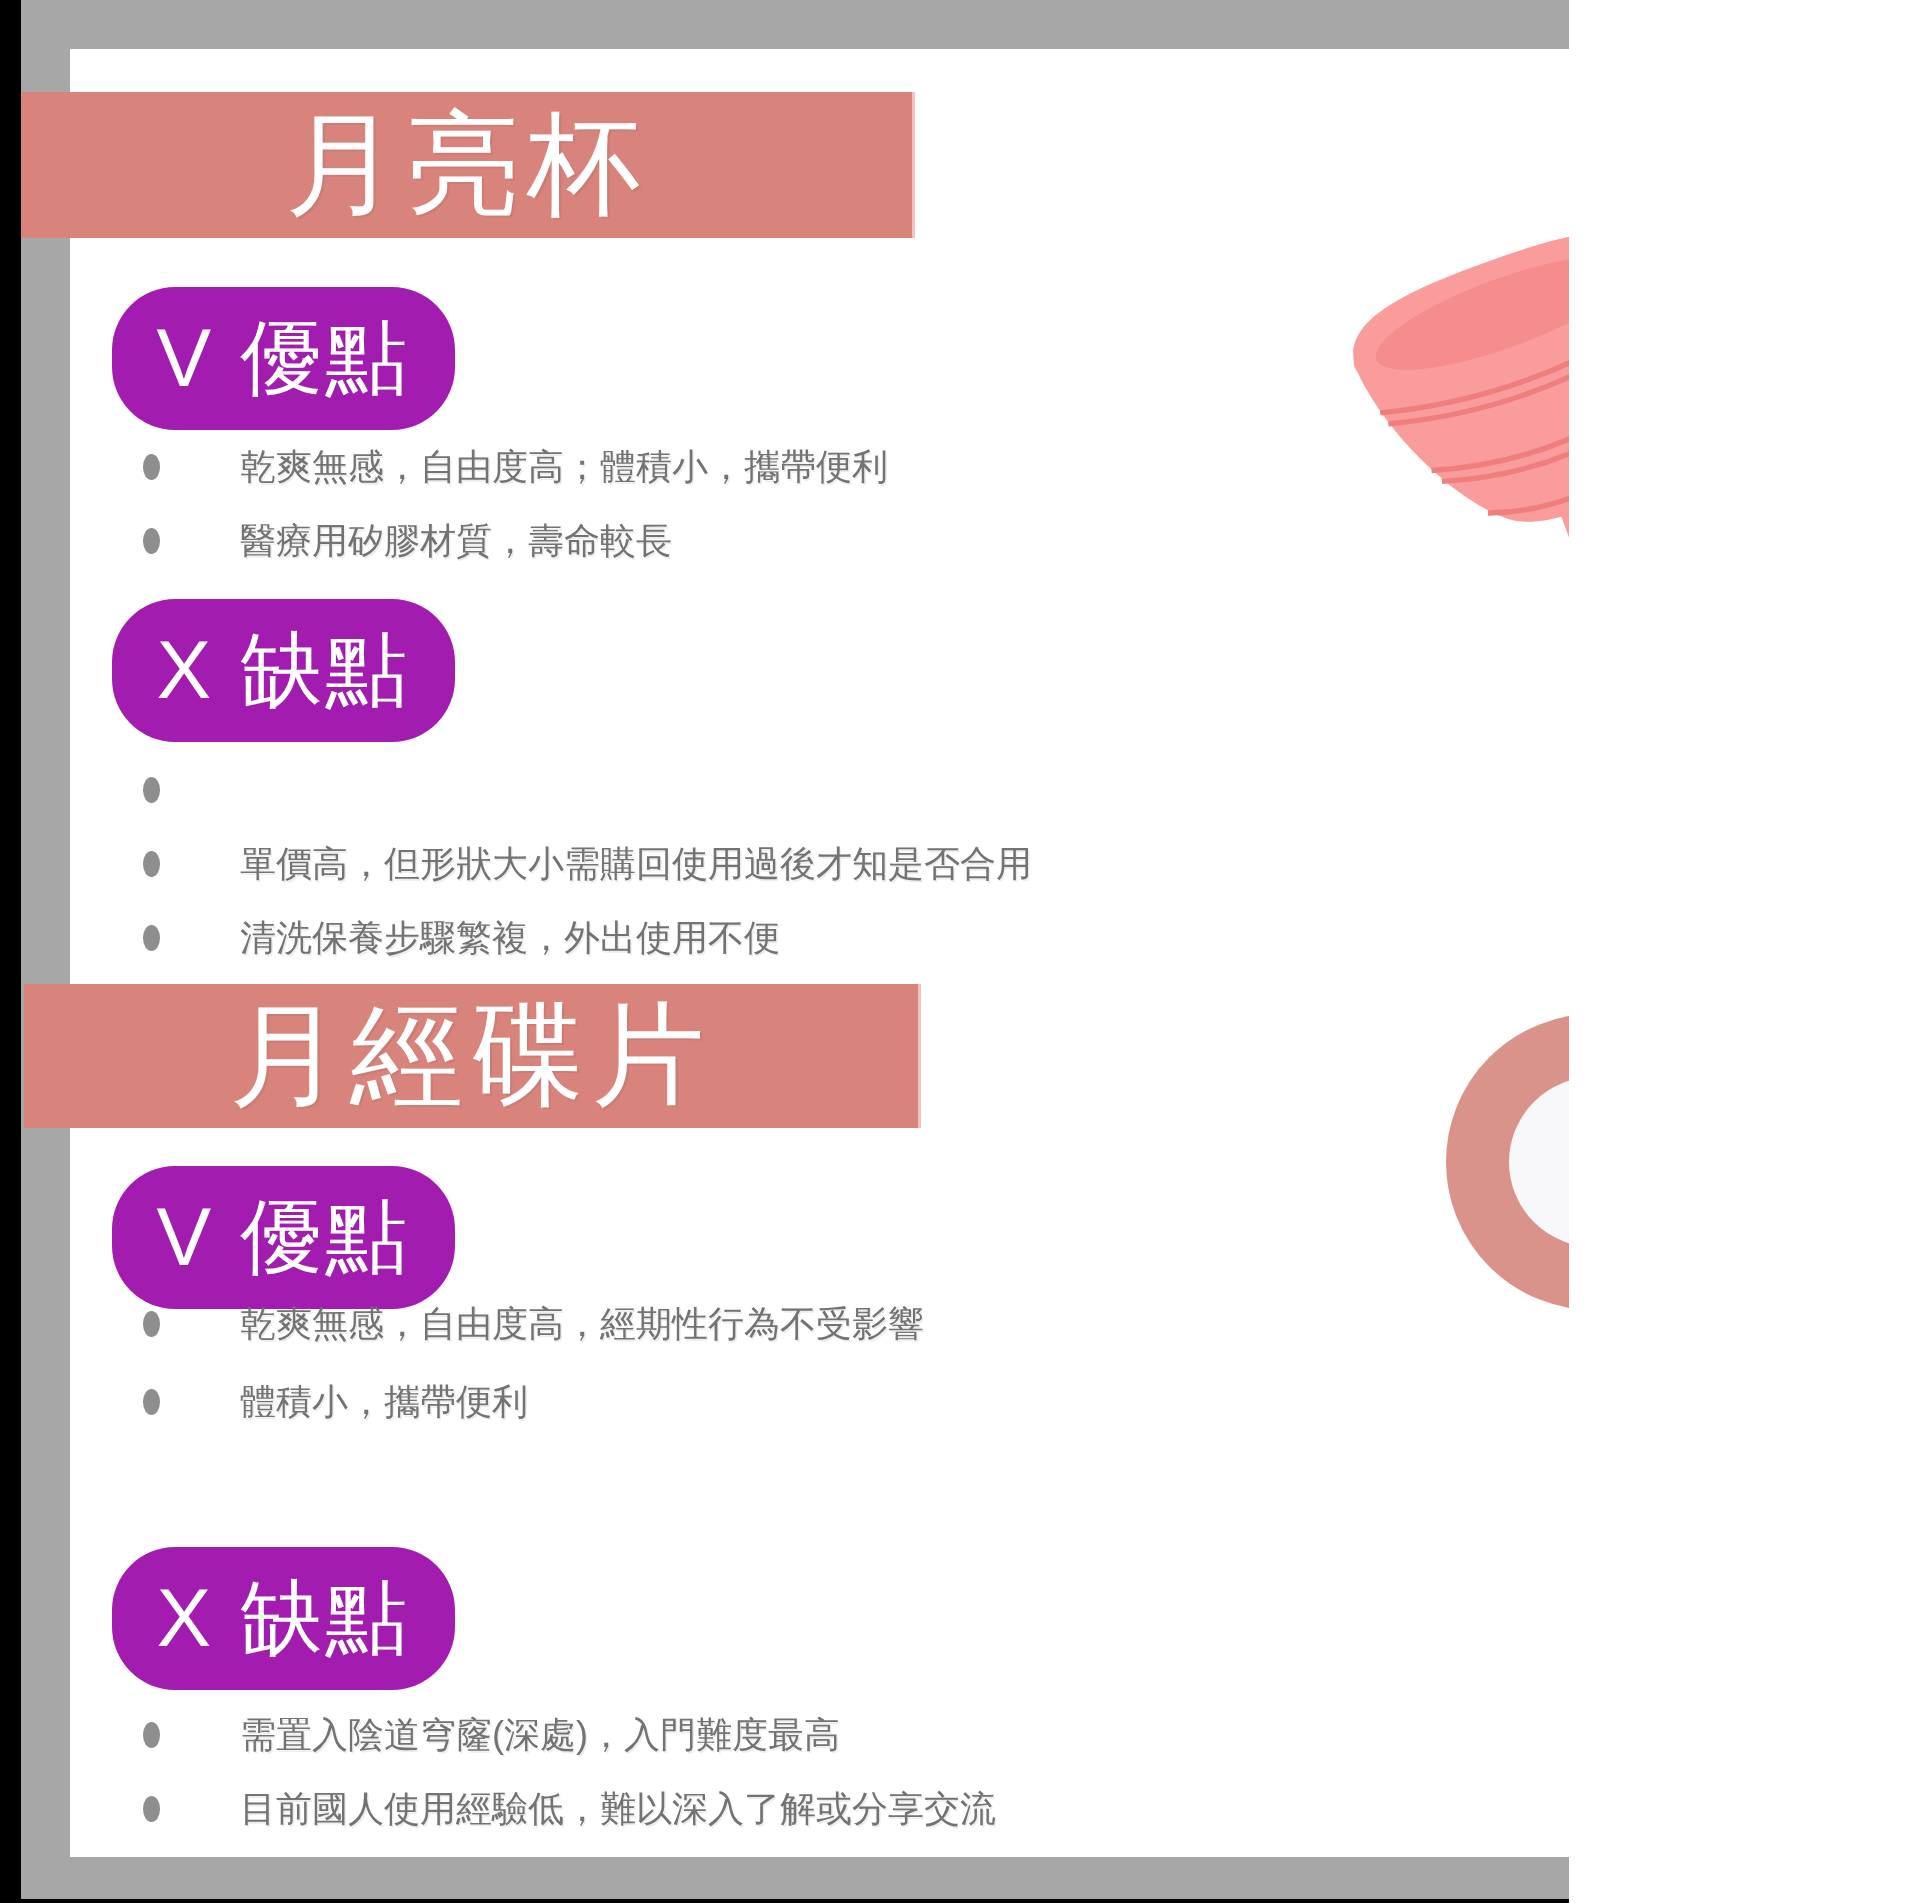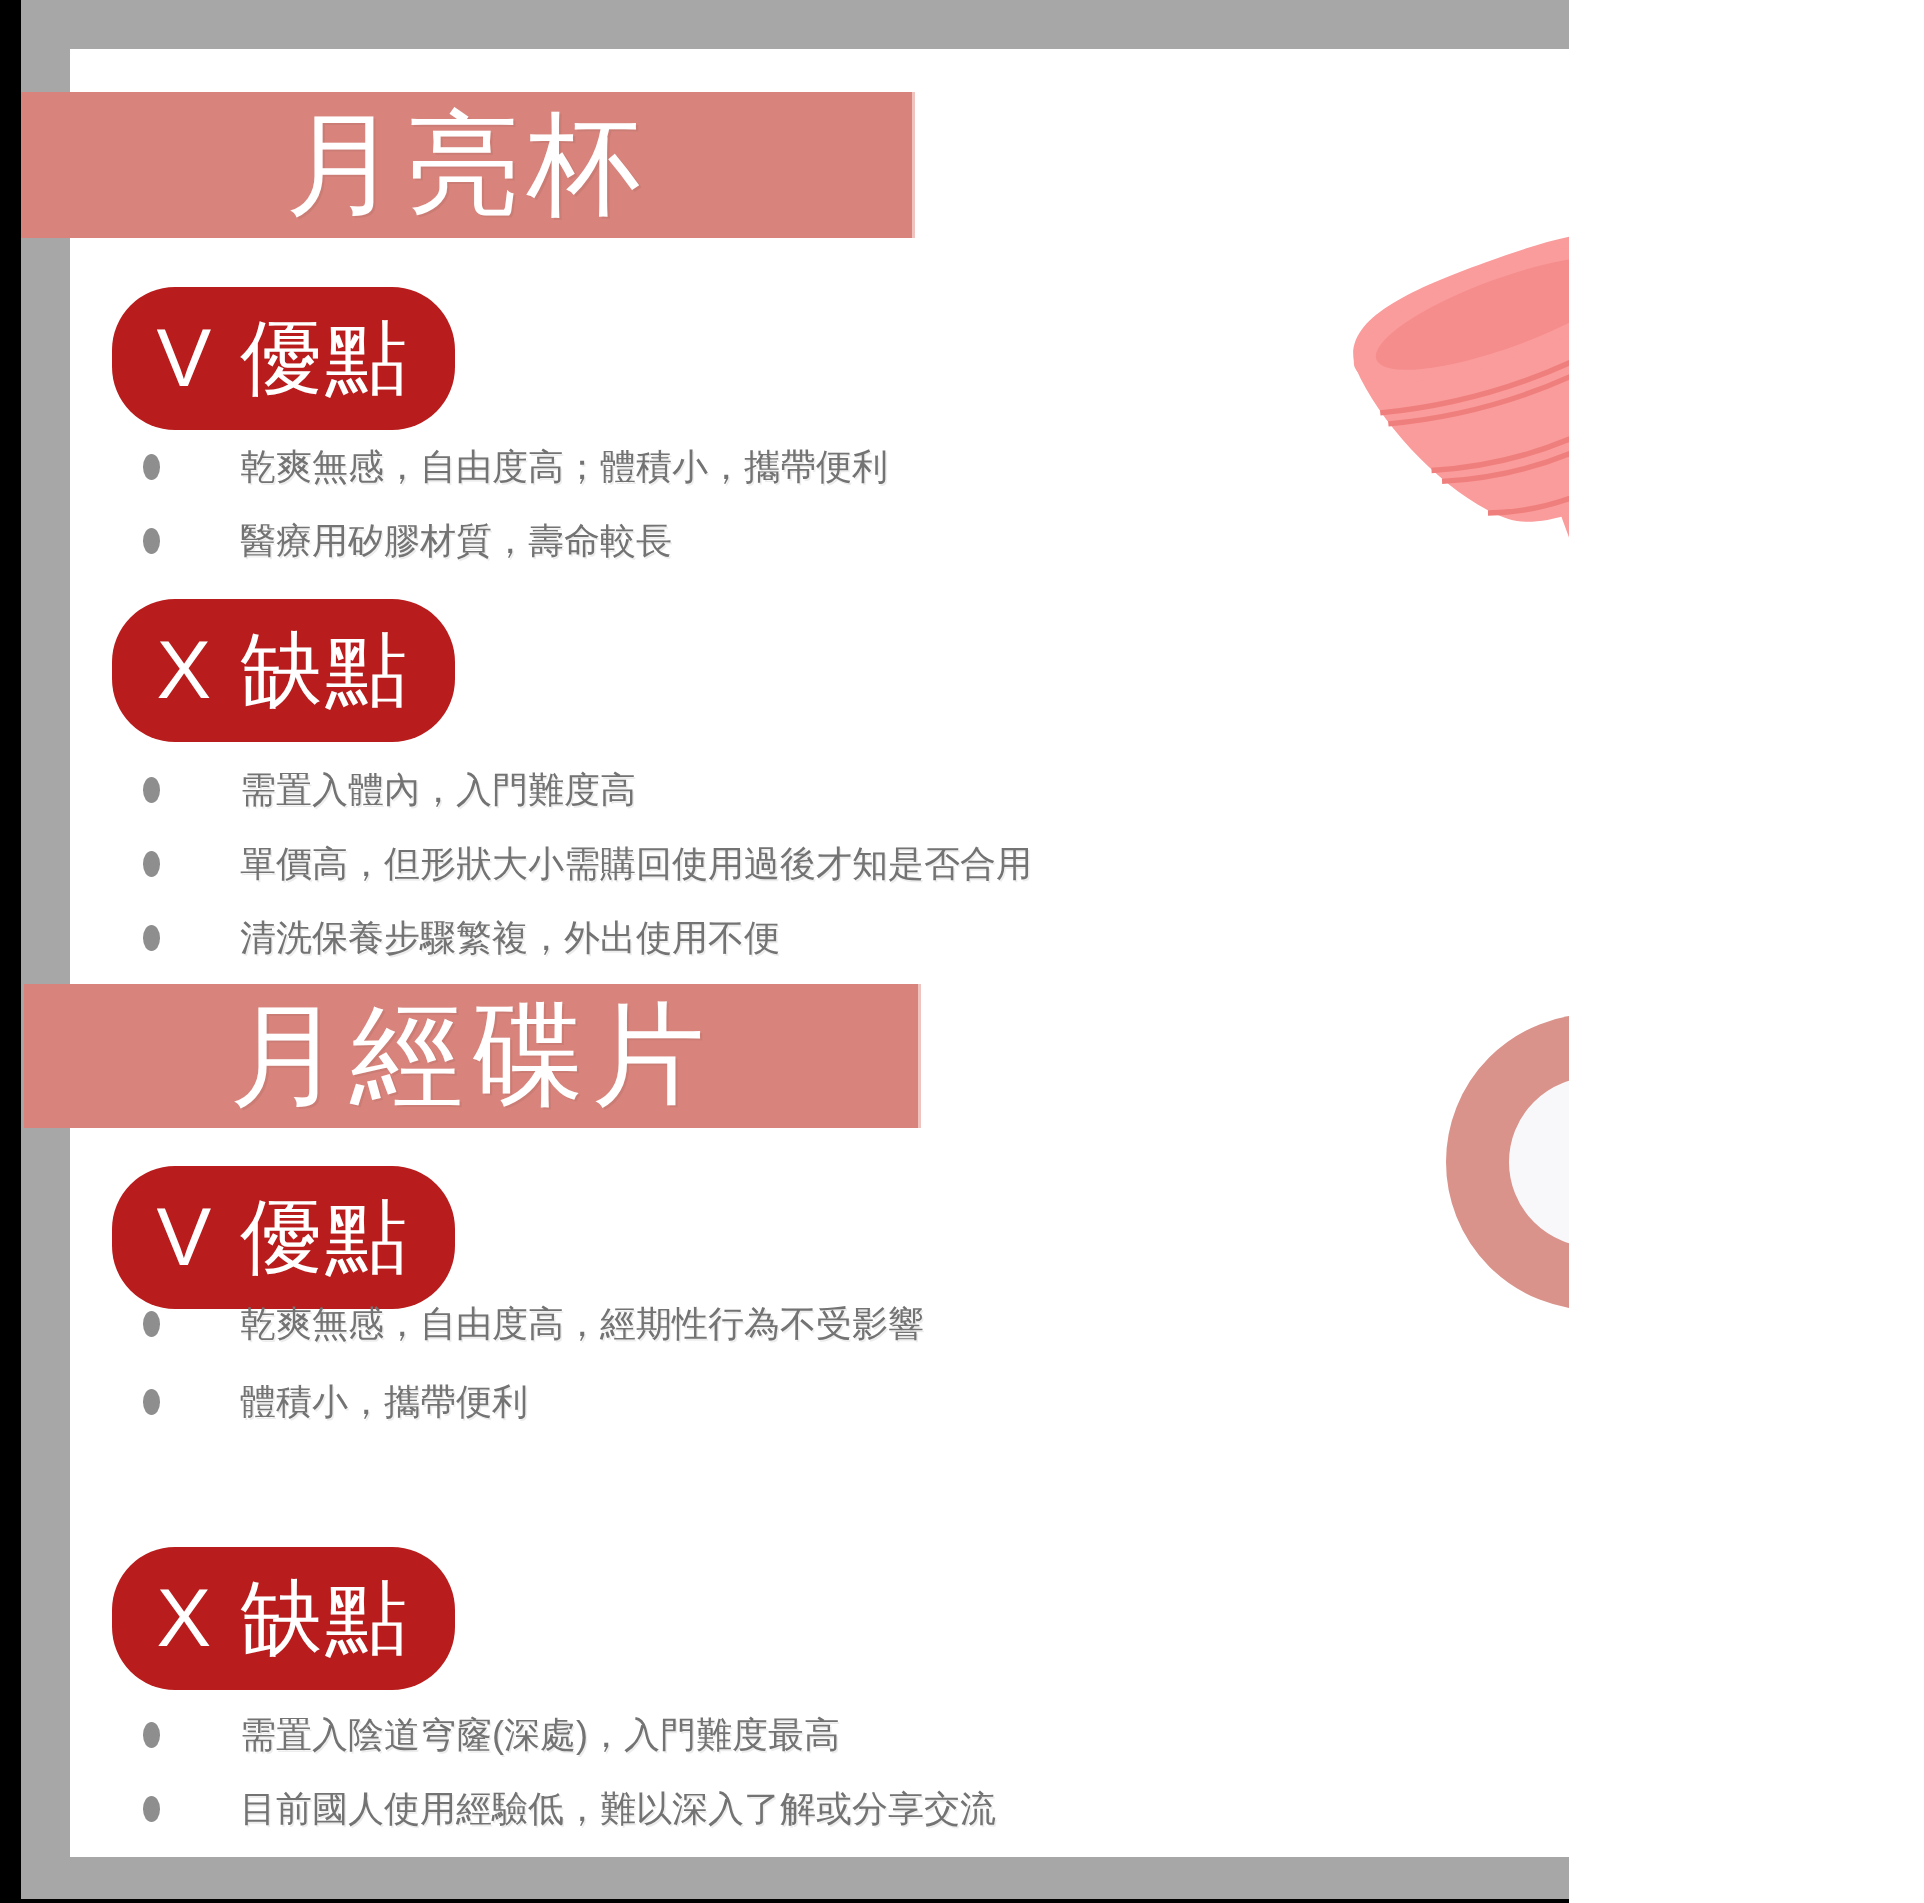--- a/index.html
+++ b/index.html
@@ -31,21 +31,21 @@
     font-size:113px;
     letter-spacing:7.7px;
     text-shadow:2.3px 2.3px 0 rgba(0,0,0,0.06);
   }
   .header-1{left:21px;top:92px;width:891px;height:146px;}
   .header-2{left:0;top:984px;width:894px;height:144px;margin-left:24px;}
   
   .pill{
     position:absolute;
     width:343px;height:143px;
-    background:#b91c1c;
+    background:#a21caf;
     border-radius:63px;
     display:flex;align-items:center;justify-content:center;
     color:#ffffff;
     font-size:82px;
     letter-spacing:3.1px;
     white-space:nowrap;
   }
   .pill-1{left:112px;top:287px;}
   .pill-2{left:112px;top:599px;}
   .pill-3{left:112px;top:1166px;}
@@ -118,21 +118,20 @@
     </div>
   </div>
 
   <div class="pill pill-2">
     <span>X 缺點</span>
   </div>
 
   <div class="bullets bullets-2">
     <div class="bullet-line">
       <span class="bullet-dot"></span>
-      <span class="bullet-text">需置入體內，入門難度高</span>
     </div>
     <div class="bullet-line">
       <span class="bullet-dot"></span>
       <span class="bullet-text">單價高，但形狀大小需購回使用過後才知是否合用</span>
     </div>
     <div class="bullet-line">
       <span class="bullet-dot"></span>
       <span class="bullet-text">清洗保養步驟繁複，外出使用不便</span>
     </div>
   </div>

